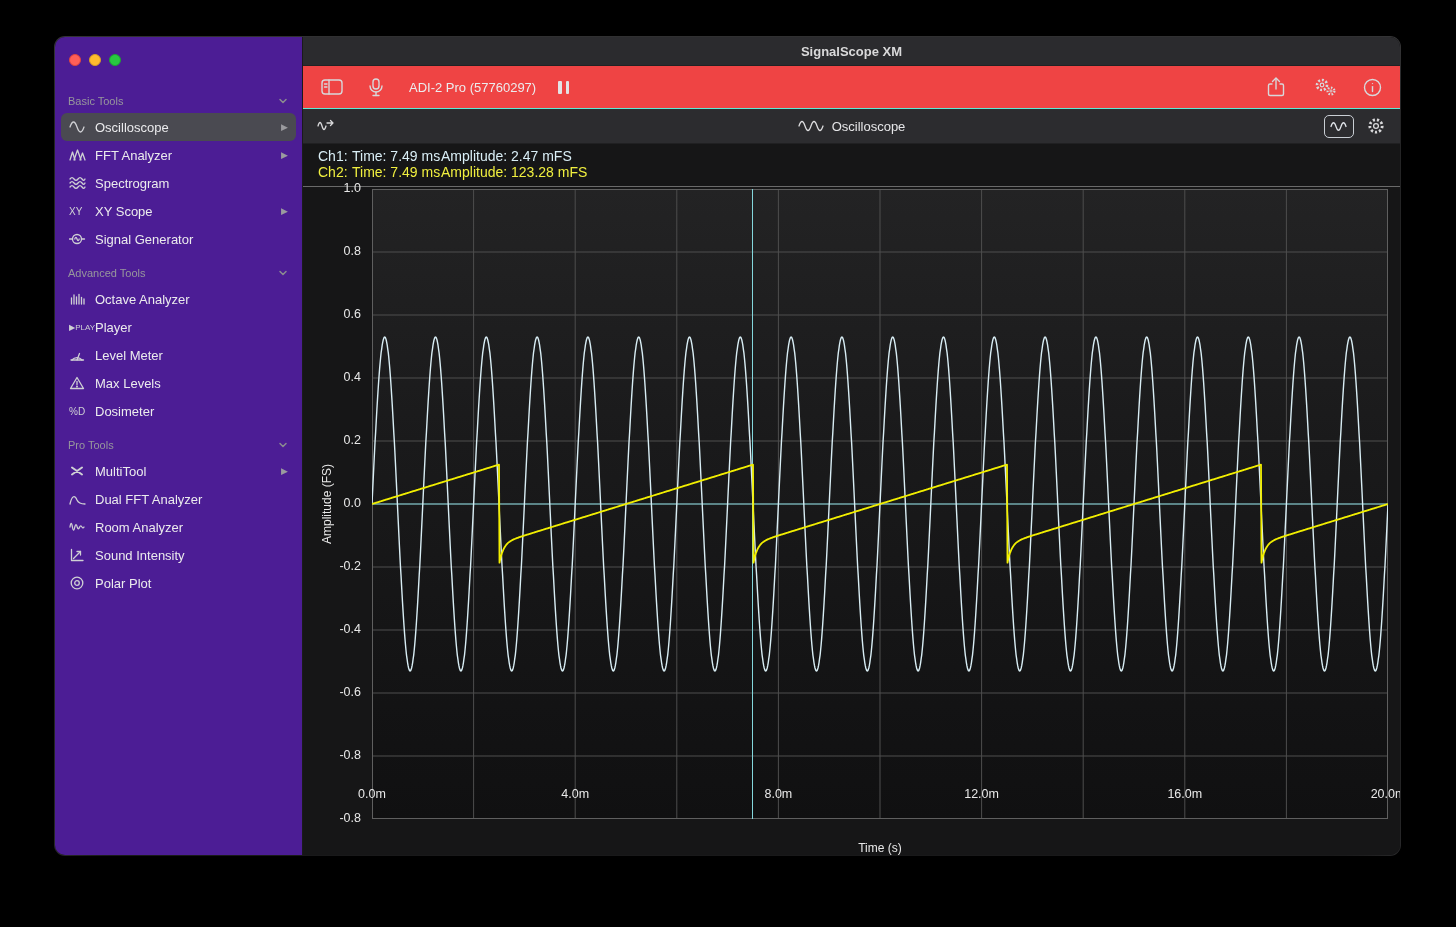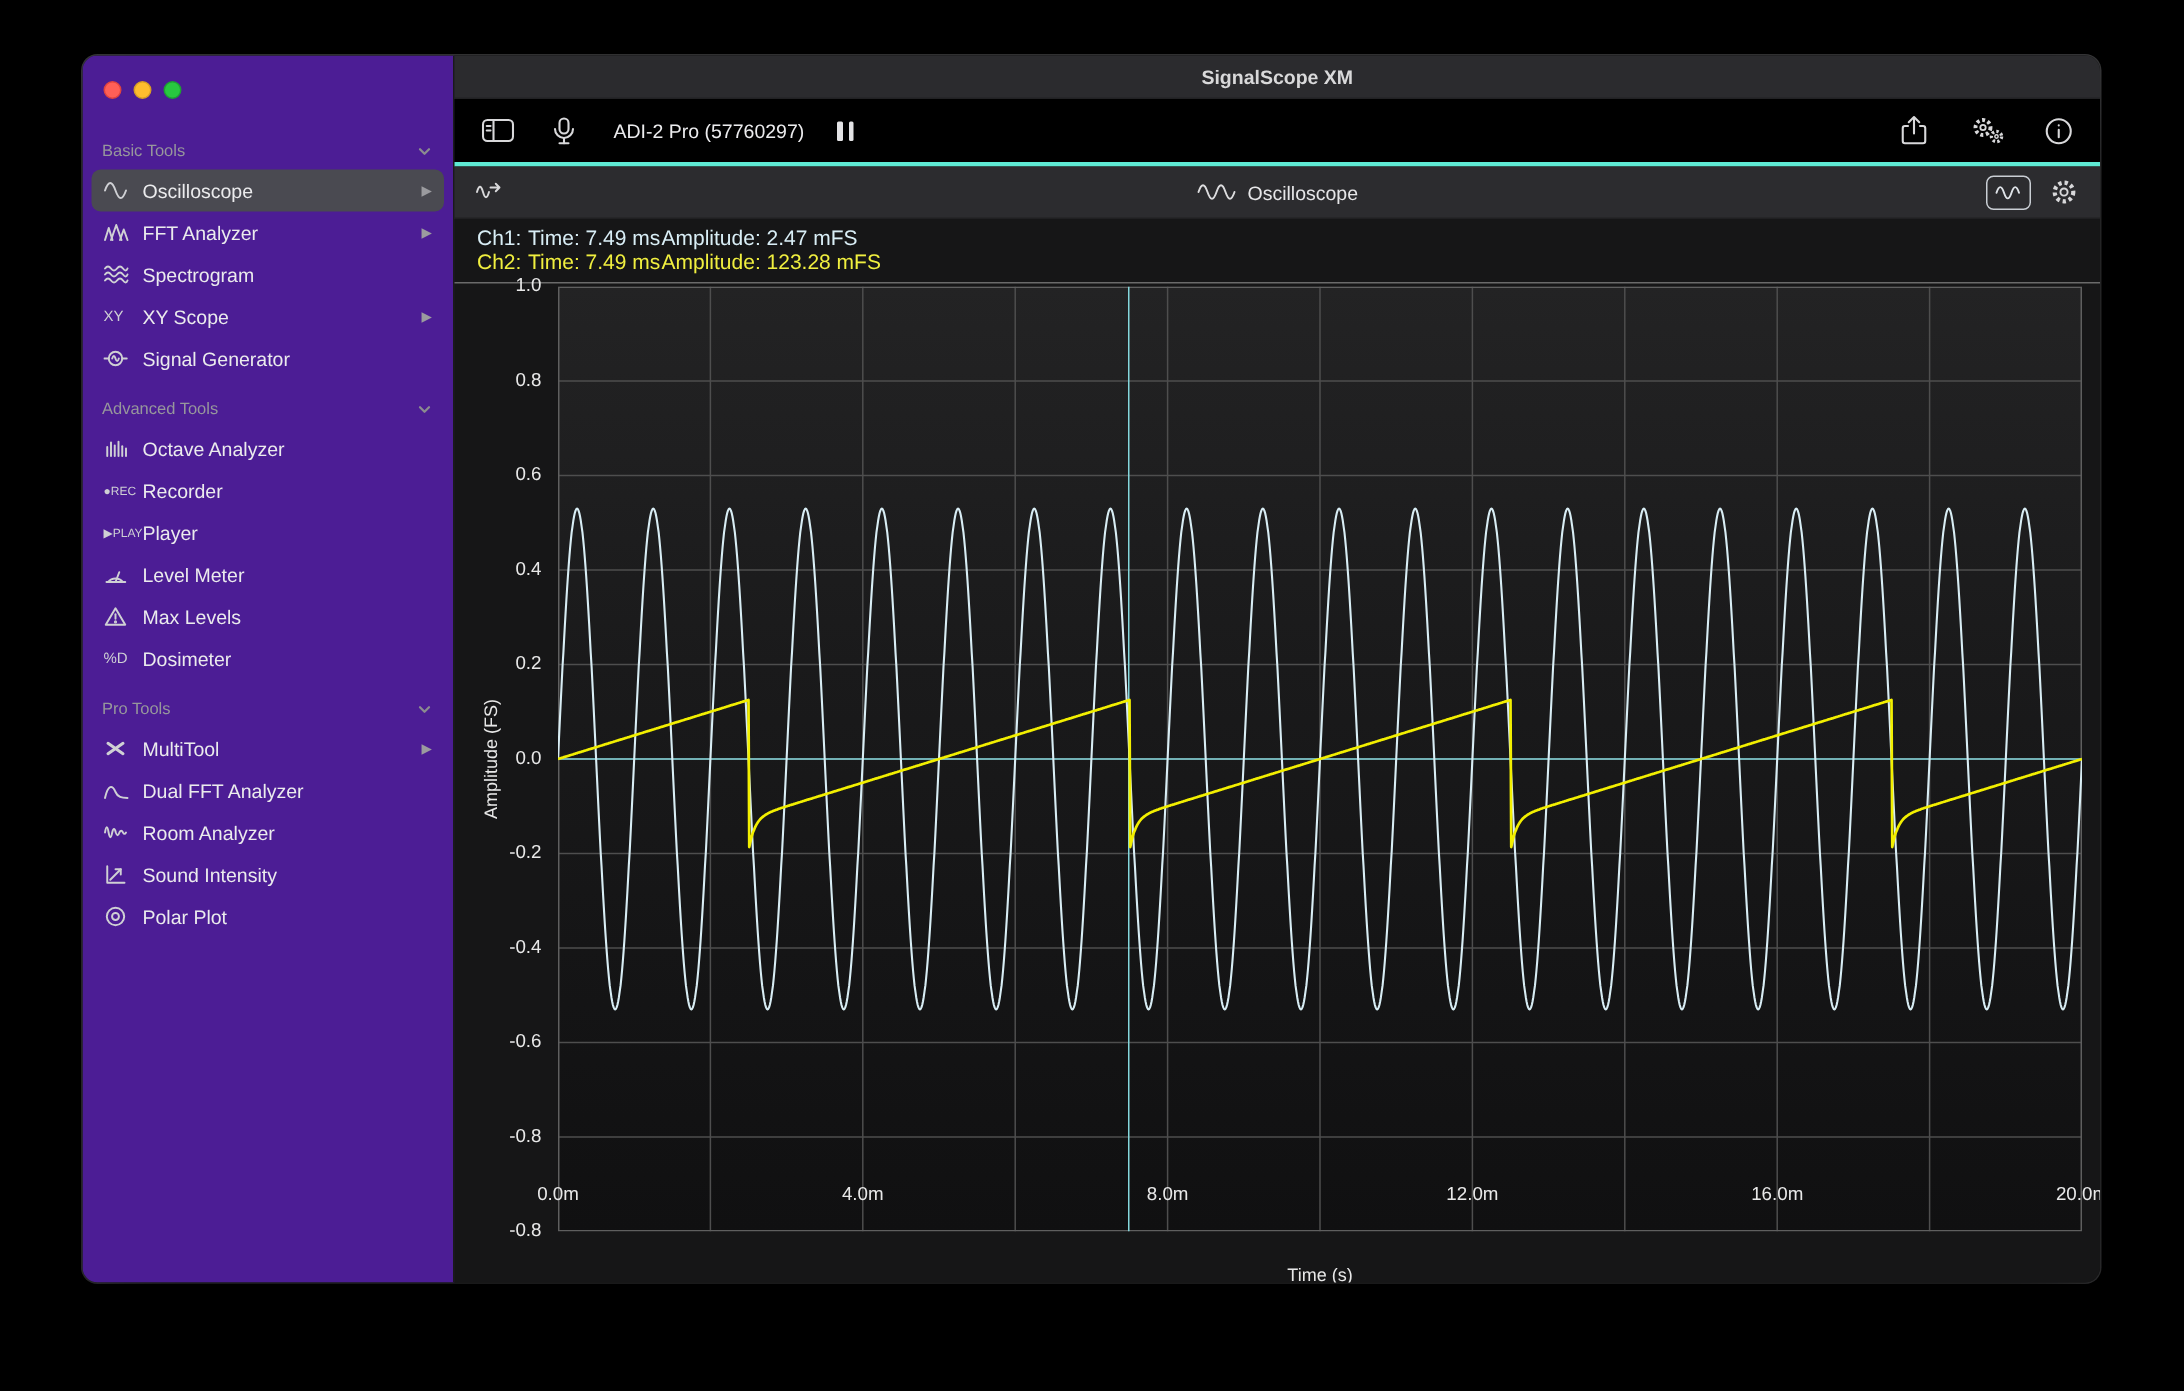--- a/index.html
+++ b/index.html
@@ -26,21 +26,21 @@
   .item .icon{width:26px;display:inline-flex;justify-content:flex-start;align-items:center;
               color:#cfd0d4;flex:none;}
   .item .lbl{flex:1;white-space:nowrap;overflow:hidden;}
   .item .disc{color:#9b9b9f;font-size:9px;margin-left:6px;}
   .ticon{font-size:10px;color:#cfd0d4;letter-spacing:0;}
   .ticon.sm{font-size:8px;}
   
   .main{flex:1;display:flex;flex-direction:column;background:#161617;min-width:0;}
   .titlebar{height:28px;background:#2b2b2e;border-bottom:1px solid #222224;display:flex;
             align-items:center;justify-content:center;color:#d9d9da;font-size:13px;font-weight:700;}
-  .toolbar{height:42px;background:#000000;border-bottom:3px solid #5eead4;display:flex;
+  .toolbar{height:42px;background:#ef4444;border-bottom:1px solid #5eead4;display:flex;
            align-items:center;padding:0 18px;color:#dcdcde;justify-content:center;}
   .tbicon{display:inline-flex;align-items:center;justify-content:center;color:#d8d8da;margin-right:22px;}
   .device{font-size:13px;color:#ececee;margin-right:22px;}
   .pause{display:inline-flex;gap:4px;align-items:center;}
   .pause i{display:block;width:3.5px;height:13px;background:#e3e3e5;border-radius:1px;}
   .tb-right{margin-left:auto;display:flex;align-items:center;gap:26px;}
   .tb-right .tbicon{margin-right:0;}
   
   .subheader{height:34px;background:#2c2c2f;border-bottom:1px solid #202022;position:relative;
              display:flex;align-items:center;padding:0 14px;color:#dedede;}
@@ -149,26 +149,20 @@
               <svg width="18" height="16" viewBox="0 0 18 16" fill="none" stroke="currentColor" stroke-width="1.3" stroke-linecap="round" stroke-linejoin="round">
                 <path d="M2.5 13 V7"></path>
                 <path d="M5 13 V4"></path>
                 <path d="M7.5 13 V6"></path>
                 <path d="M10 13 V3.5"></path>
                 <path d="M12.5 13 V6.5"></path>
                 <path d="M15 13 V8"></path>
               </svg>
             </span>
             <span class="lbl">Octave Analyzer</span>
-          </div>
-          <div class="item">
-            <span class="icon">
-              <span class="ticon sm">●REC</span>
-            </span>
-            <span class="lbl">Recorder</span>
           </div>
           <div class="item">
             <span class="icon">
               <span class="ticon sm">▶PLAY</span>
             </span>
             <span class="lbl">Player</span>
           </div>
           <div class="item">
             <span class="icon">
               <svg width="18" height="16" viewBox="0 0 18 16" fill="none" stroke="currentColor" stroke-width="1.3" stroke-linecap="round" stroke-linejoin="round">

